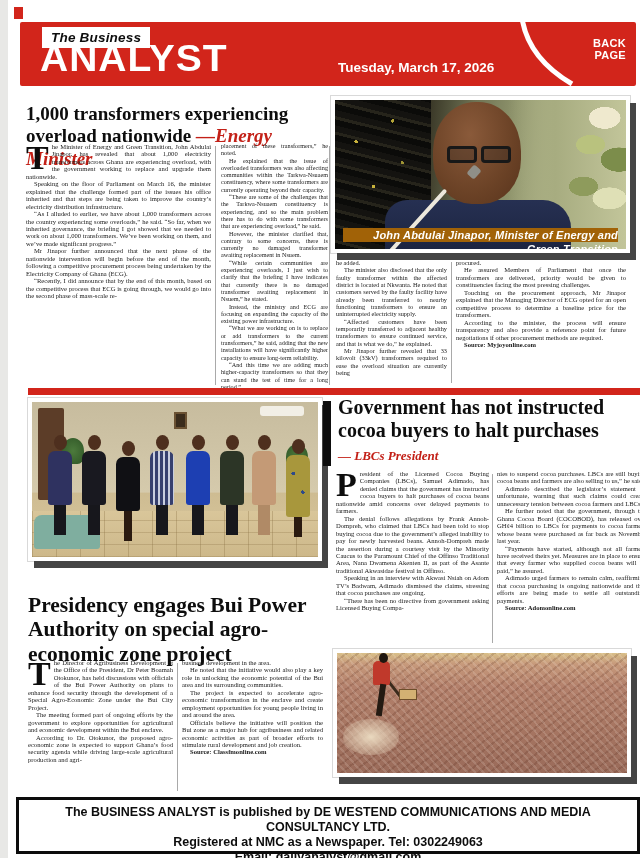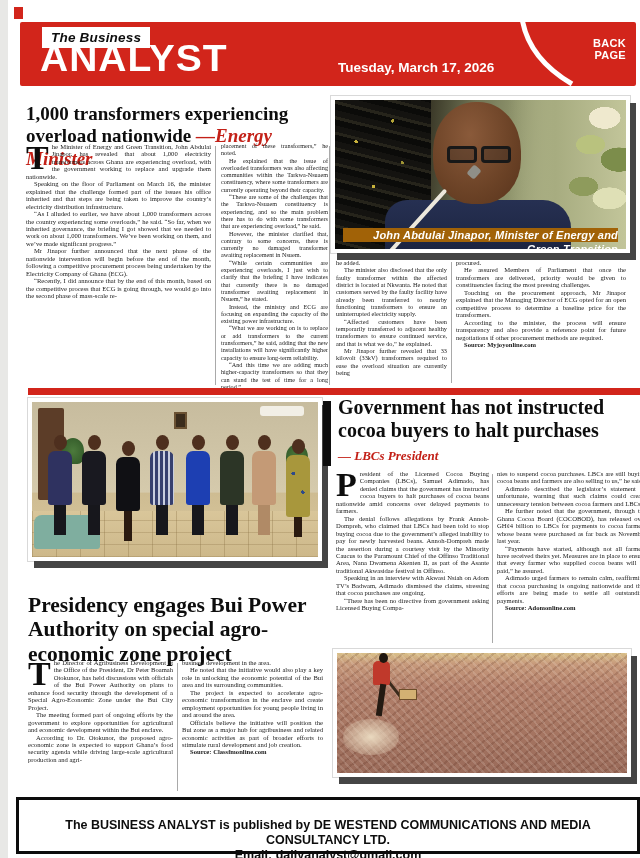--- a/index.html
+++ b/index.html
@@ -122,21 +122,21 @@
     background:radial-gradient(#ead9bf, rgba(234,217,191,0)); border-radius:50%; }
   .ph3-worker-body { position:absolute; left:36px; top:8px; width:17px; height:24px; background:#c0392b; border-radius:5px 5px 2px 2px; }
   .ph3-worker-head { position:absolute; left:42px; top:0px; width:9px; height:10px; background:#1f160f; border-radius:50%; }
   .ph3-worker-legs { position:absolute; left:41px; top:31px; width:6px; height:32px; background:#241a12; transform:rotate(8deg); }
   .ph3-rake { position:absolute; left:52px; top:14px; width:3px; height:34px; background:#3a2a1c; transform:rotate(-38deg); }
   .ph3-rake-head { position:absolute; left:62px; top:36px; width:16px; height:9px; background:#d3b173; border:1px solid #6d4e2a; }
 
   
   .footer-box { position:absolute; left:8px; top:797px; width:624px; height:57px; border:3.5px solid #0c0c0c;
     background:#fff; box-sizing:border-box; text-align:center; font-family:"Liberation Sans", sans-serif;
-    font-weight:bold; color:#0d0d0d; padding-top:18px; }
+    font-weight:bold; color:#0d0d0d; padding-top:5px; }
   .footer-box .f1 { font-size:12.5px; line-height:15px; }
   .footer-box .f2, .footer-box .f3 { font-size:12.5px; line-height:15px; }
 </style>
 </head>
 <body>
 
 <div class="page">
 
   <div class="corner-mark"></div>
 
@@ -310,16 +310,17 @@
       <div class="ph3-rake"></div>
       <div class="ph3-rake-head"></div>
       <div class="ph3-worker-body"></div>
       <div class="ph3-worker-head"></div>
       <div class="ph3-worker-legs"></div>
     </div>
   </div>
 
   <div class="footer-box">
     <div class="f1">The BUSINESS ANALYST is published by DE WESTEND COMMUNICATIONS AND MEDIA CONSULTANCY LTD.</div>
+    <div class="f2">Registered at NMC as a Newspaper. Tel: 0302249063</div>
     <div class="f3">Email: dailyanalyst@gmail.com</div>
   </div>
 
 </div>
 
 </body></html>

